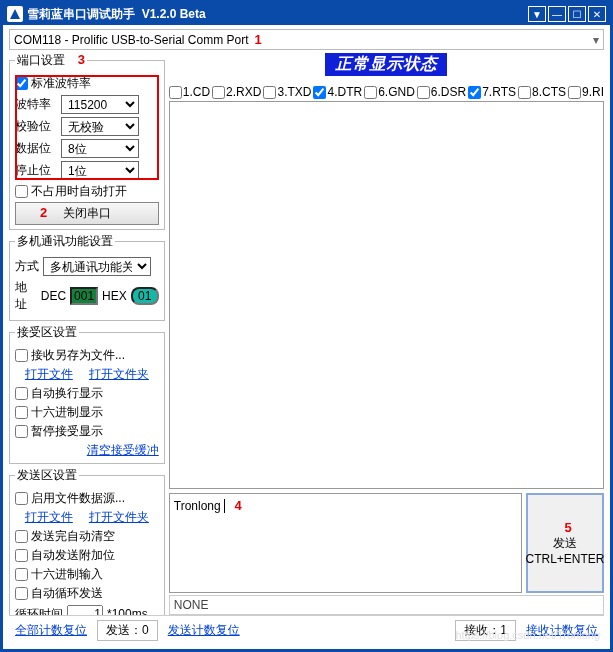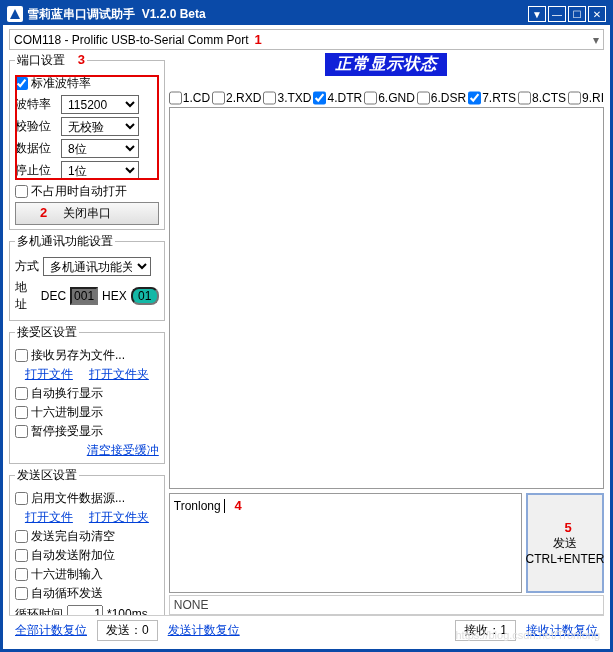--- a/index.html
+++ b/index.html
@@ -23,33 +23,33 @@
 .redbox { outline: 2px solid #e40000; outline-offset: -2px; }
 .row { display: flex; align-items: center; gap: 4px; margin: 3px 0; }
 .lbl { width: 42px; }
 select, input[type=text] { border: 1px solid #666; background: #fff; padding: 1px 2px; height: 19px; }
 select { width: 78px; }
 input[type=checkbox] { vertical-align: middle; }
 .chkrow { display:flex; align-items:center; gap:3px; margin:2px 0; }
 .btn { border: 1px solid #888; background: linear-gradient(#f8f8f8,#e0e0e0); padding: 2px 0; text-align: center; cursor: pointer; width:100%; position:relative; }
 .link { color: #0040d8; text-decoration: underline; cursor: pointer; }
 .links-row { display:flex; gap:16px; margin:2px 0;justify-content:center; }
-.right-top { display:flex; align-items:center; justify-content:center; height:24px; margin-bottom:15px; position:relative; }
+.right-top { display:flex; align-items:center; justify-content:center; height:24px; margin-bottom:9px; position:relative; }
 .status-banner { background:#1020d8; color:#fff; font-weight:bold; font-style:italic; padding:1px 10px; font-size:16px; letter-spacing:1px; font-family:"SimSun"; }
 .sig-row { display:flex; gap:2px; margin-bottom:2px; flex-wrap:nowrap; font-size:11px; }
-.sig-row label { display:flex; gap:1px; white-space:nowrap; }
+.sig-row label { display:flex; align-items:center; gap:1px; white-space:nowrap; }
 .recv-area { flex:1; border:1px solid #999; background:#fff; margin-bottom:4px; min-height:200px; }
 .send-row { display:flex; gap:4px; height:100px; }
 .send-area { flex:1; border:1px solid #999; background:#fff; padding:4px; position:relative; }
 .send-btn { width:78px; border:2px solid #8aa8d8; background:#f0f0f0; display:flex; flex-direction:column; align-items:center; justify-content:center; cursor:pointer; position:relative; }
 .none-row { margin-top:2px; border:1px solid #ccc; padding:2px 4px; color:#444; }
 .bottom { display:flex; align-items:center; gap:10px; padding:4px 6px; border-top:1px solid #ccc; }
 .stat-box { border:1px solid #bbb; padding:1px 8px; background:#fff; min-width:60px;text-align:center; }
 .spacer { flex:1; }
-.addr-in { width:28px; text-align:center; background:#737373; }
+.addr-in { width:28px; text-align:center; background:#15803d; }
 .loop-in { width:36px; text-align:right; }
 .right-align { text-align:right; }
 .watermark { position:absolute; right:10px; bottom:8px; color:#e0e0e0; font-size:11px; pointer-events:none; }
 </style>
 </head>
 <body>
 
 <div class="window">
   <div class="titlebar">
     <span class="logo">

